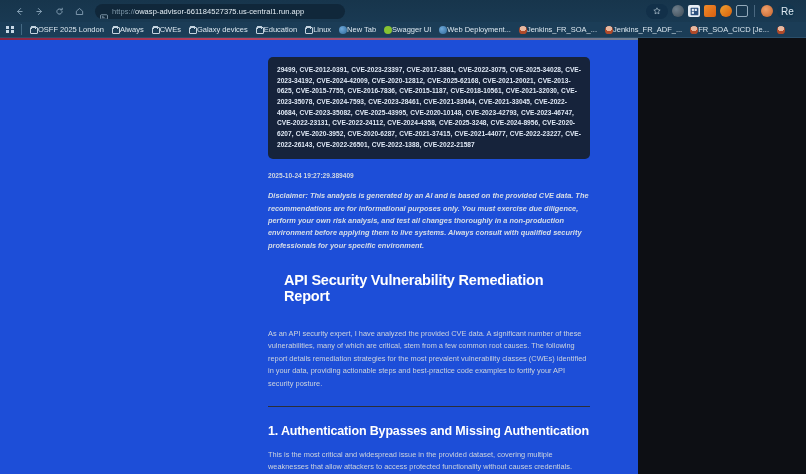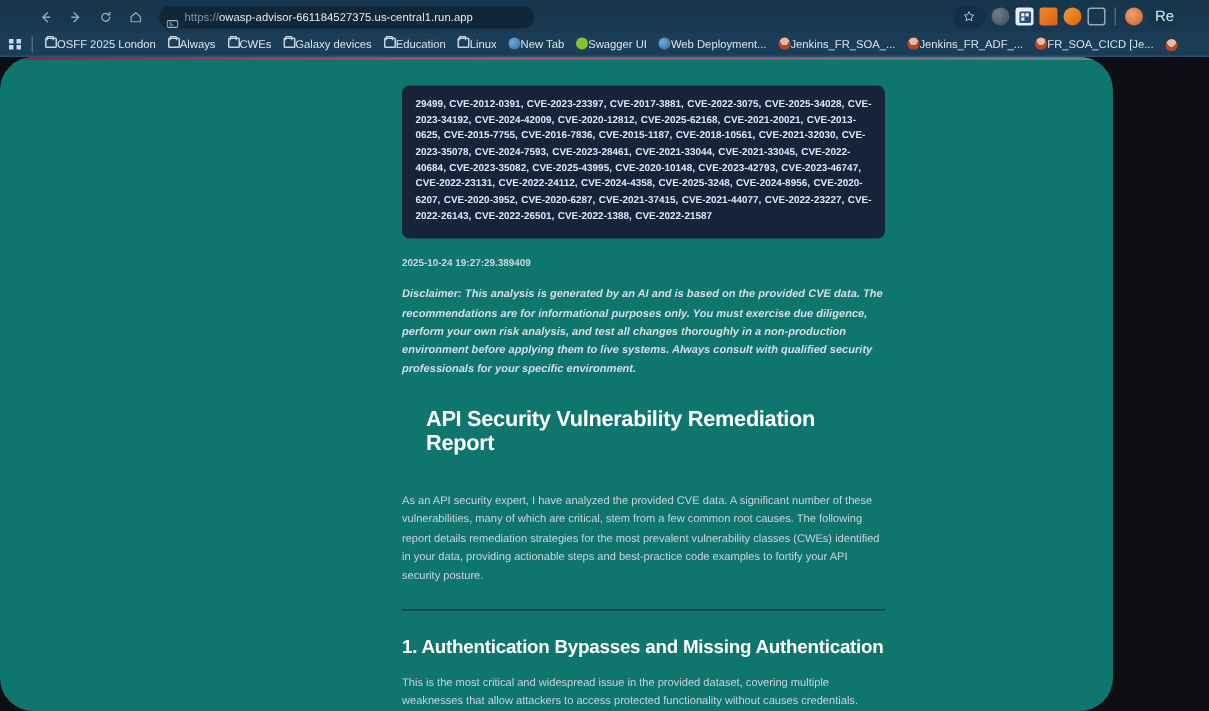--- a/index.html
+++ b/index.html
@@ -13,21 +13,21 @@
   
   #browser-chrome {
     width: 806px;
     background: #1a3a52;
     background: linear-gradient(180deg,#17354c 0%, #1b3d57 100%);
   }
   #toolbar {
     height: 22px;
     display: flex;
     align-items: center;
-    padding: 0 20px;
+    padding: 0 9px;
     gap: 0px;
   }
   .nav-btn {
     width: 20px; height: 20px;
     display: flex; align-items: center; justify-content: center;
     color: #8fa9bd;
     font-size: 11px;
     border-radius: 50%;
     flex: 0 0 auto;
   }
@@ -116,21 +116,21 @@
     display: grid;
     grid-template-columns: repeat(2, 3px);
     grid-template-rows: repeat(2, 3px);
     gap: 1.5px;
     align-content: center; justify-content: center;
     flex: 0 0 auto;
   }
   .apps-btn i { background:#c9d9e6; display:block; width:3px;height:3px; }
   .bm-div { width:1px;height:11px;background:#456a84;margin:0 4px; }
   .bm-item {
-    display: flex; align-items: flex-start; gap: 0;
+    display: flex; align-items: flex-end; gap: 0;
     padding: 1px 4px;
     border-radius: 3px;
     flex: 0 0 auto;
     max-width: 92px;
   }
   .bm-label {
     font-size: 7.5px;
     color: #dbe7ef;
     white-space: nowrap;
     overflow: hidden;
@@ -146,26 +146,25 @@
   .ico-folder::before{
     content:""; position:absolute; top:-2px; left:0; width:3px;height:2px;
     border:1px solid #c4d4e0; border-bottom:none; border-radius:1px 1px 0 0;
   }
   .ico-globe { border-radius:50%; background: radial-gradient(circle at 35% 35%,#6fa8d8,#2f6b9c); }
   .ico-swagger { border-radius:50%; background:#86c232; }
   .ico-jenkins { background: radial-gradient(circle at 50% 30%, #e8b8a0 0 40%, #b04a2a 41%); border-radius:50% 50% 45% 45%; }
 
   
   #page {
-    width: 742px;
+    width: 638px;
     height: 436px;
-    background: #0f766e;
+    background: #1d4ed8;
     position: relative;
     overflow: hidden;
-    border-radius: 22px;
   }
   #page-top-accent {
     position:absolute; top:0; left:0; right:0; height:2px;
     background: linear-gradient(90deg,#8b2340 0%, #b8415f 35%, #8f5a76 70%, #6d7f93 100%);
   }
   #content {
     position: absolute;
     top: 2px; left: 268px;
     width: 322px;
   }

